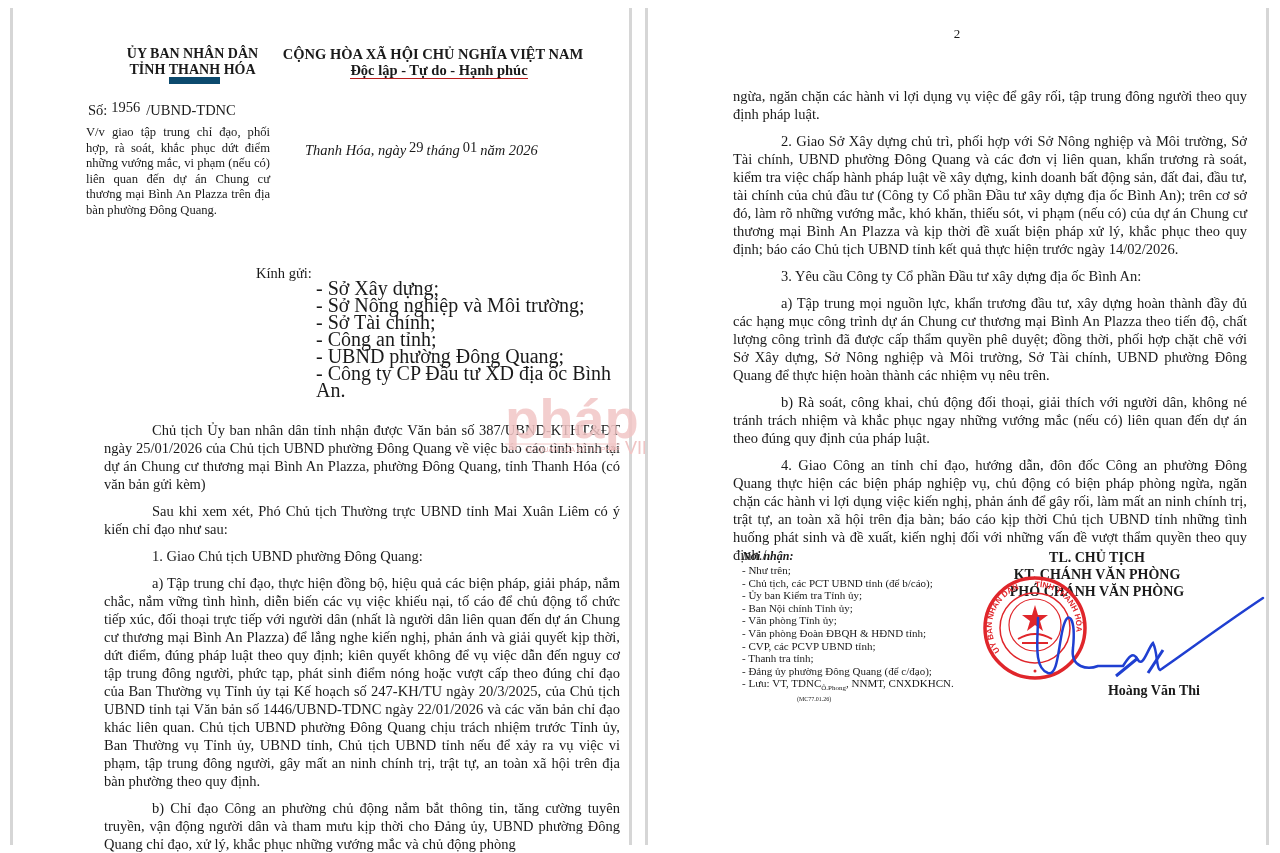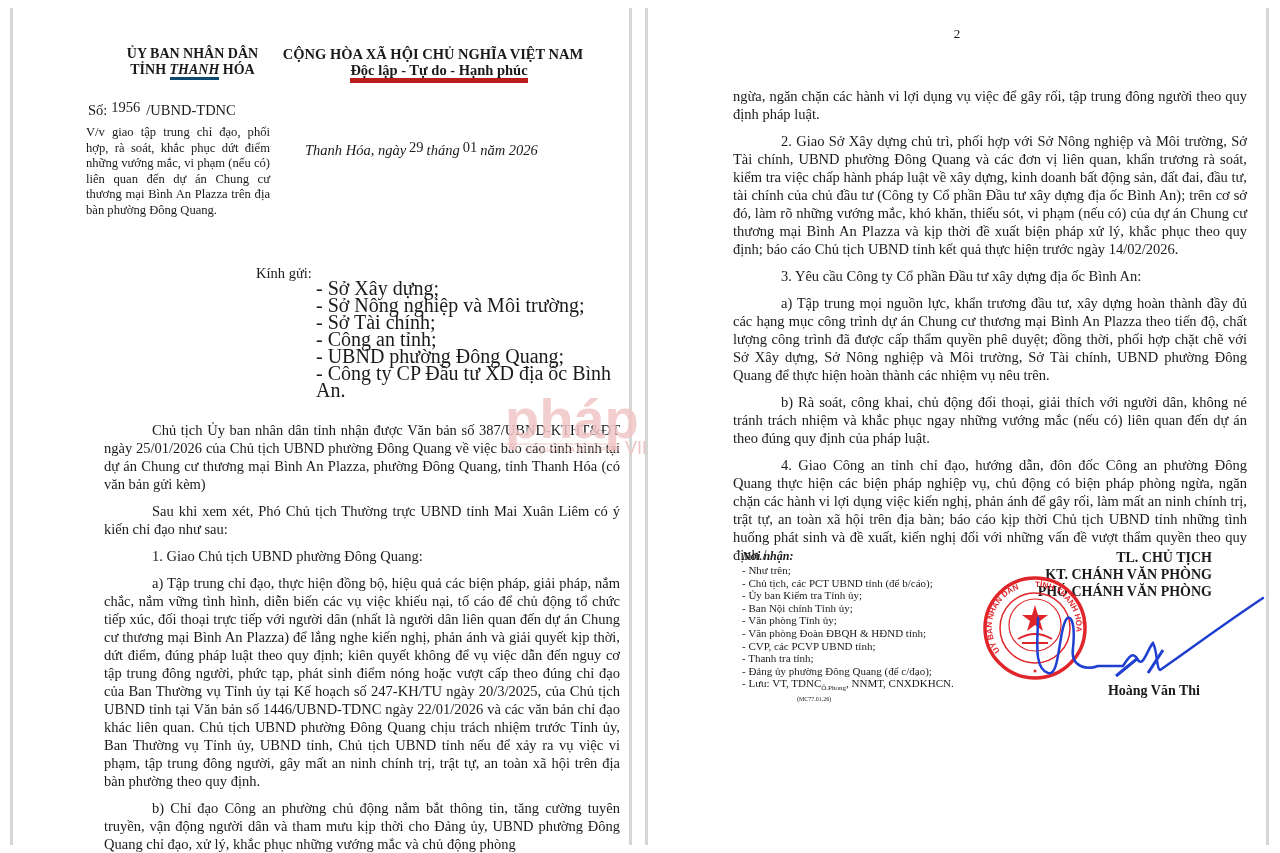--- a/index.html
+++ b/index.html
@@ -7,23 +7,23 @@
   body { position: relative; font-family: "Liberation Serif", "DejaVu Serif", serif; color: #1a1a1a; }
 
   .page { position: absolute; top: 8px; height: 837px; background: #fff; }
   .page-left { left: 10px; width: 622px; border-left: 3px solid #d6d6d6; border-right: 3px solid #d6d6d6; }
   .page-right { left: 645px; width: 624px; border-left: 3px solid #d6d6d6; border-right: 3px solid #d6d6d6; }
 
   .abs { position: absolute; }
 
   
   .org { left: 92px; top: 38px; width: 175px; font-size: 14px; line-height: 16px; font-weight: bold; text-align: center; }
-  .org .ul { display: inline-block; border-bottom: 3px solid #0c4a6e; line-height: 14px; font-style: italic; }
+  .org .ul { display: inline-block; border-bottom: 7px solid #0c4a6e; line-height: 14px; }
   .nation { left: 255px; top: 38px; width: 330px; font-size: 14.5px; line-height: 16px; font-weight: bold; text-align: center; }
-  .nation .motto { display: inline-block; border-bottom: 5px solid #b91c1c; line-height: 15px; margin-left: 12px; }
+  .nation .motto { display: inline-block; border-bottom: 1px solid #b91c1c; line-height: 15px; margin-left: 12px; }
   .docno { left: 75px; top: 94px; font-size: 14.5px; }
   .docno .num { position: relative; top: -3px; margin: 0 6px 0 4px; }
   .dateline { left: 292px; top: 94px; font-size: 14.5px; font-style: italic; margin-top: 40px; }
   .dateline .up { font-style: normal; position: relative; top: -3px; margin: 0 3px; }
   .subject { left: 73px; top: 117px; width: 184px; font-size: 12.6px; line-height: 15.6px; text-align: justify; }
 
   .kinhgui { left: 243px; top: 257px; font-size: 14.5px; }
   .recipients { left: 303px; top: 272px; font-size: 20px; line-height: 17px; }
 
   .body { font-size: 14.5px; line-height: 18px; text-align: justify; }
@@ -33,21 +33,21 @@
   .left-body { left: 91px; top: 393px; width: 516px; margin-top: 20px; }
   .right-body { left: 85px; top: 61px; width: 514px; margin-top: 18px; }
 
   .pagenum { left: 0; width: 100%; top: 18px; text-align: center; font-size: 13px; }
 
   .noinhan { left: 94px; top: 541px; font-size: 11px; line-height: 12.6px; }
   .noinhan .title { font-size: 12px; font-weight: bold; font-style: italic; line-height: 15px; }
   .noinhan .code { font-size: 6px; margin-left: 55px; line-height: 8px; }
   .noinhan sub { font-size: 7px; }
 
-  .signer { left: 334px; top: 541px; width: 230px; text-align: right; font-size: 14px; line-height: 17px; font-weight: bold; font-family: Liberation Serif, serif; }
+  .signer { left: 334px; top: 541px; width: 230px; text-align: center; font-size: 14px; line-height: 17px; font-weight: bold; font-family: Liberation Serif, serif; }
   .signer-name { left: 352px; top: 675px; width: 200px; text-align: right; font-size: 14px; font-weight: bold; }
 
   .watermark { left: 485px; top: 392px; width: 270px; height: 64px; pointer-events: none; }
   .stamp { left: 332px; top: 565px; width: 110px; height: 110px; }
   .sig { left: 350px; top: 580px; width: 270px; height: 100px; }
 </style>
 </head>
 <body>
 
 <div class="page page-left">

